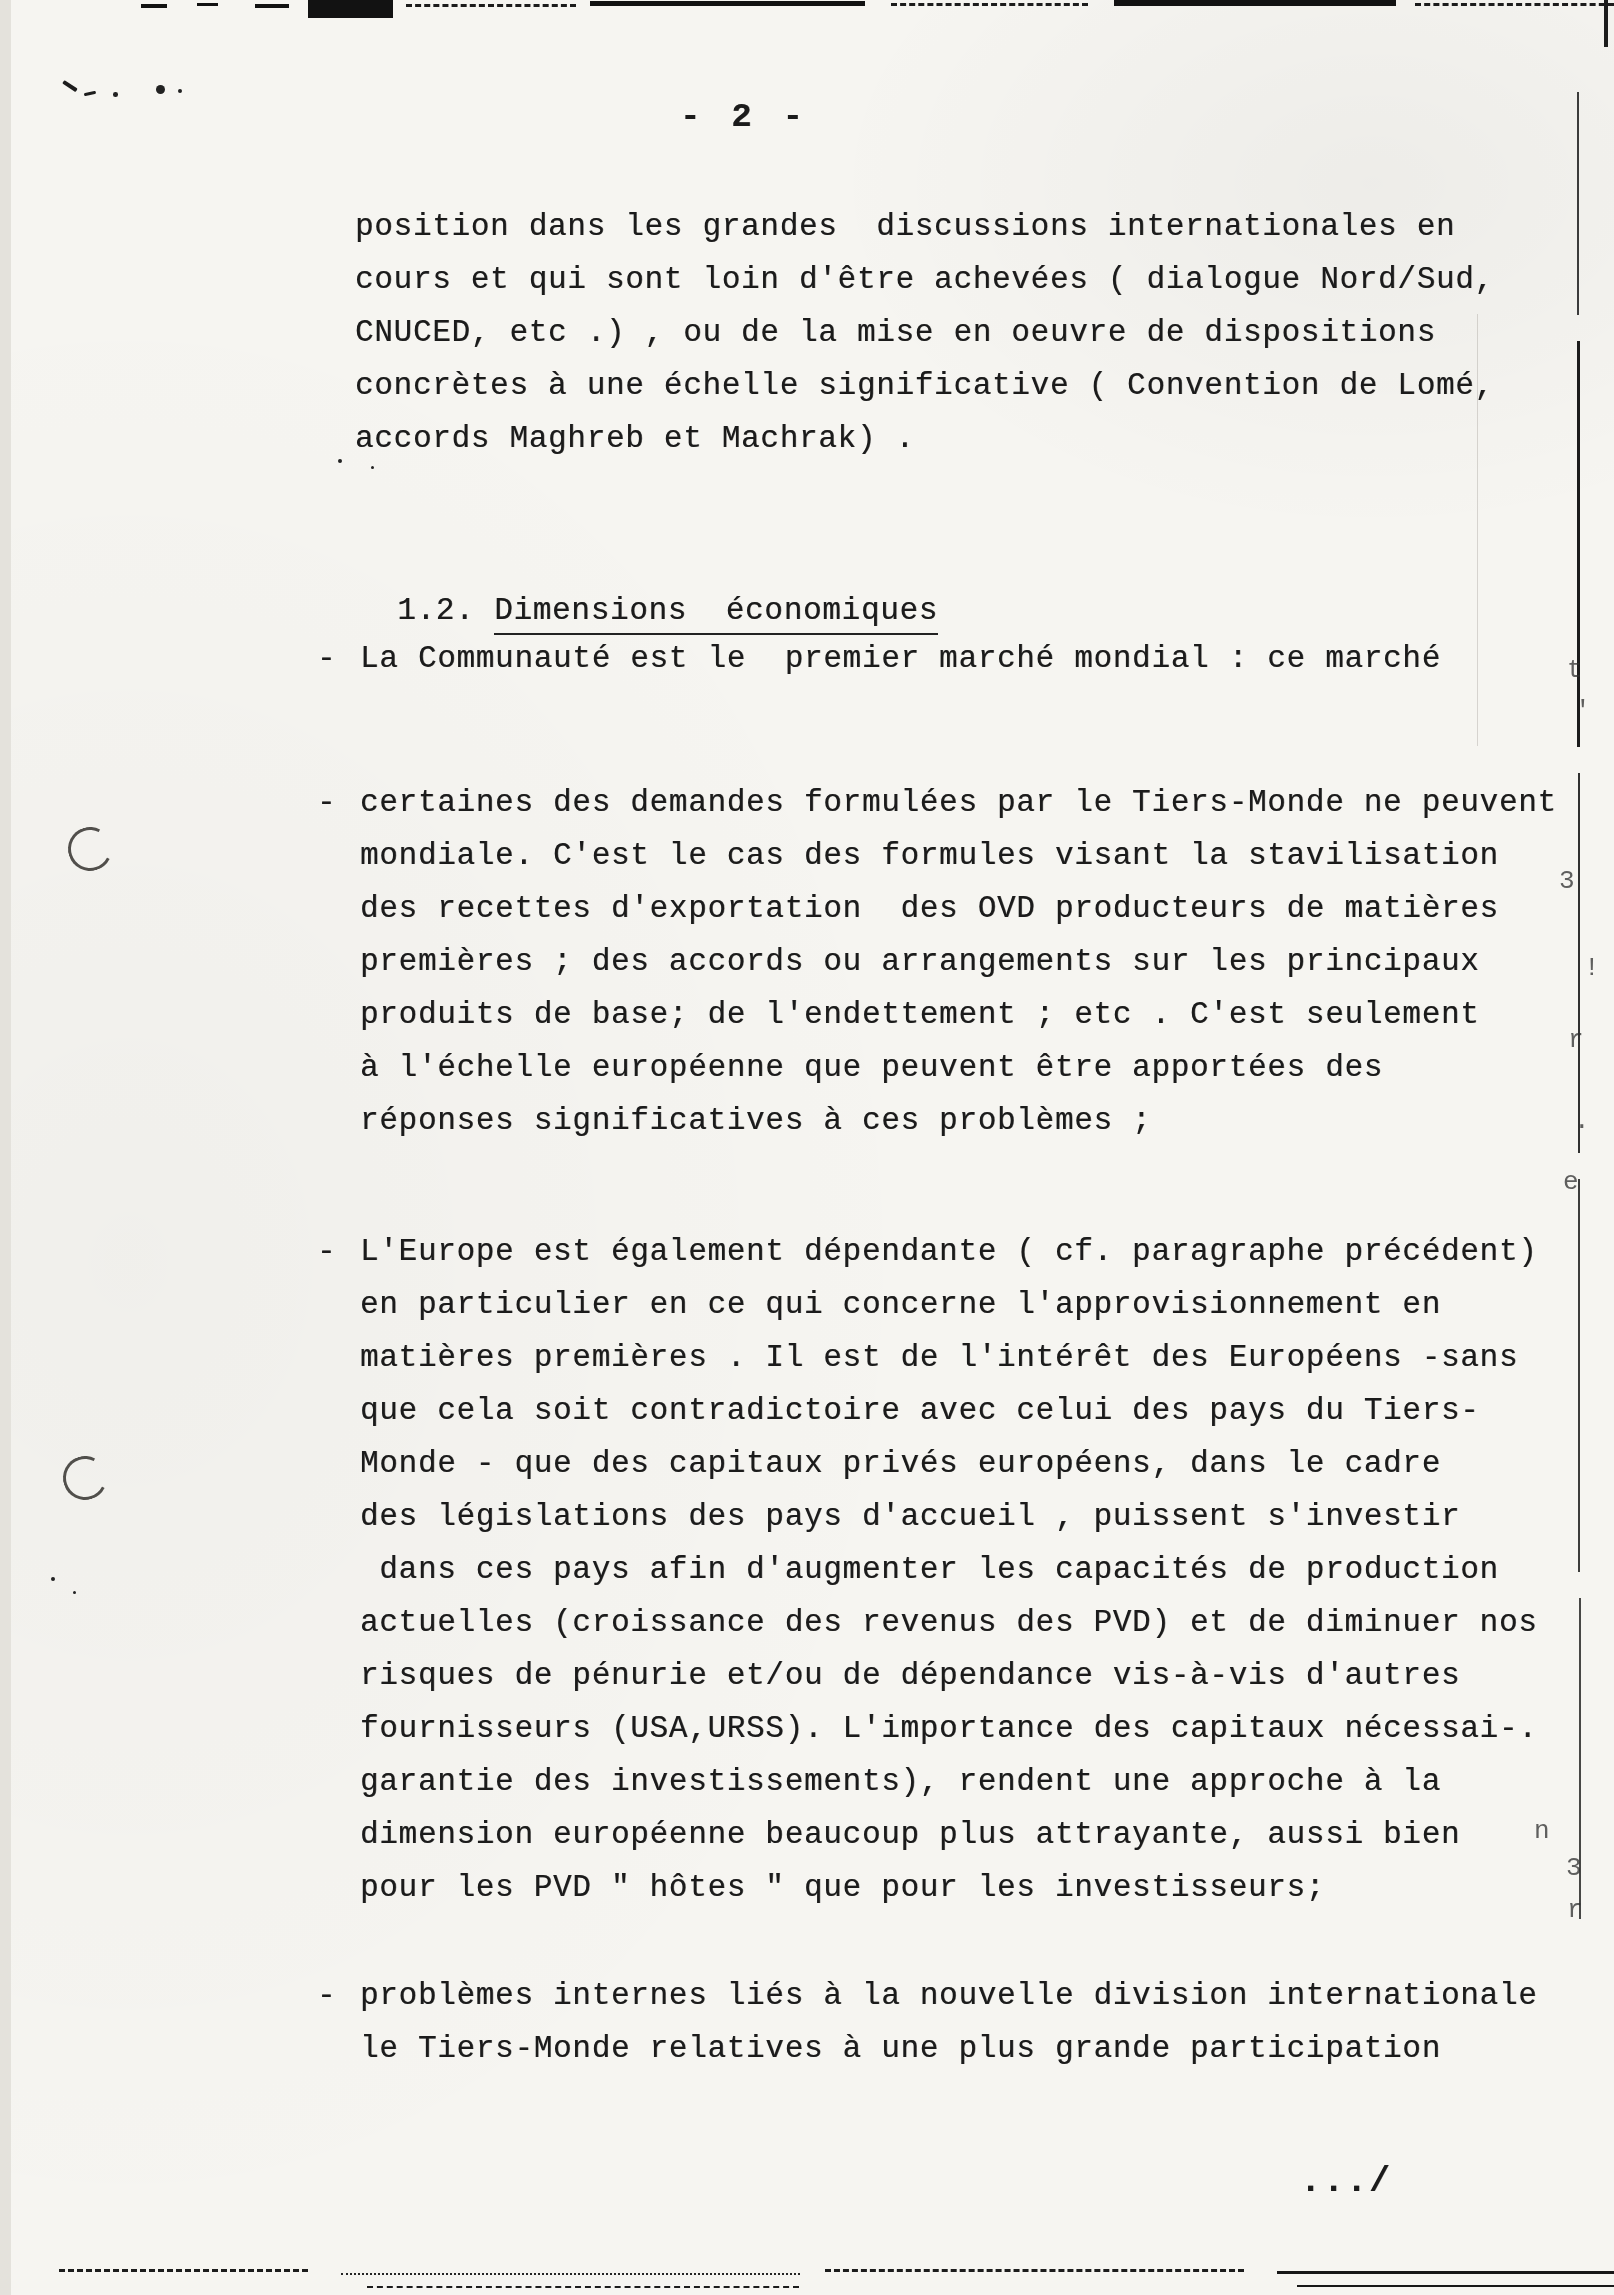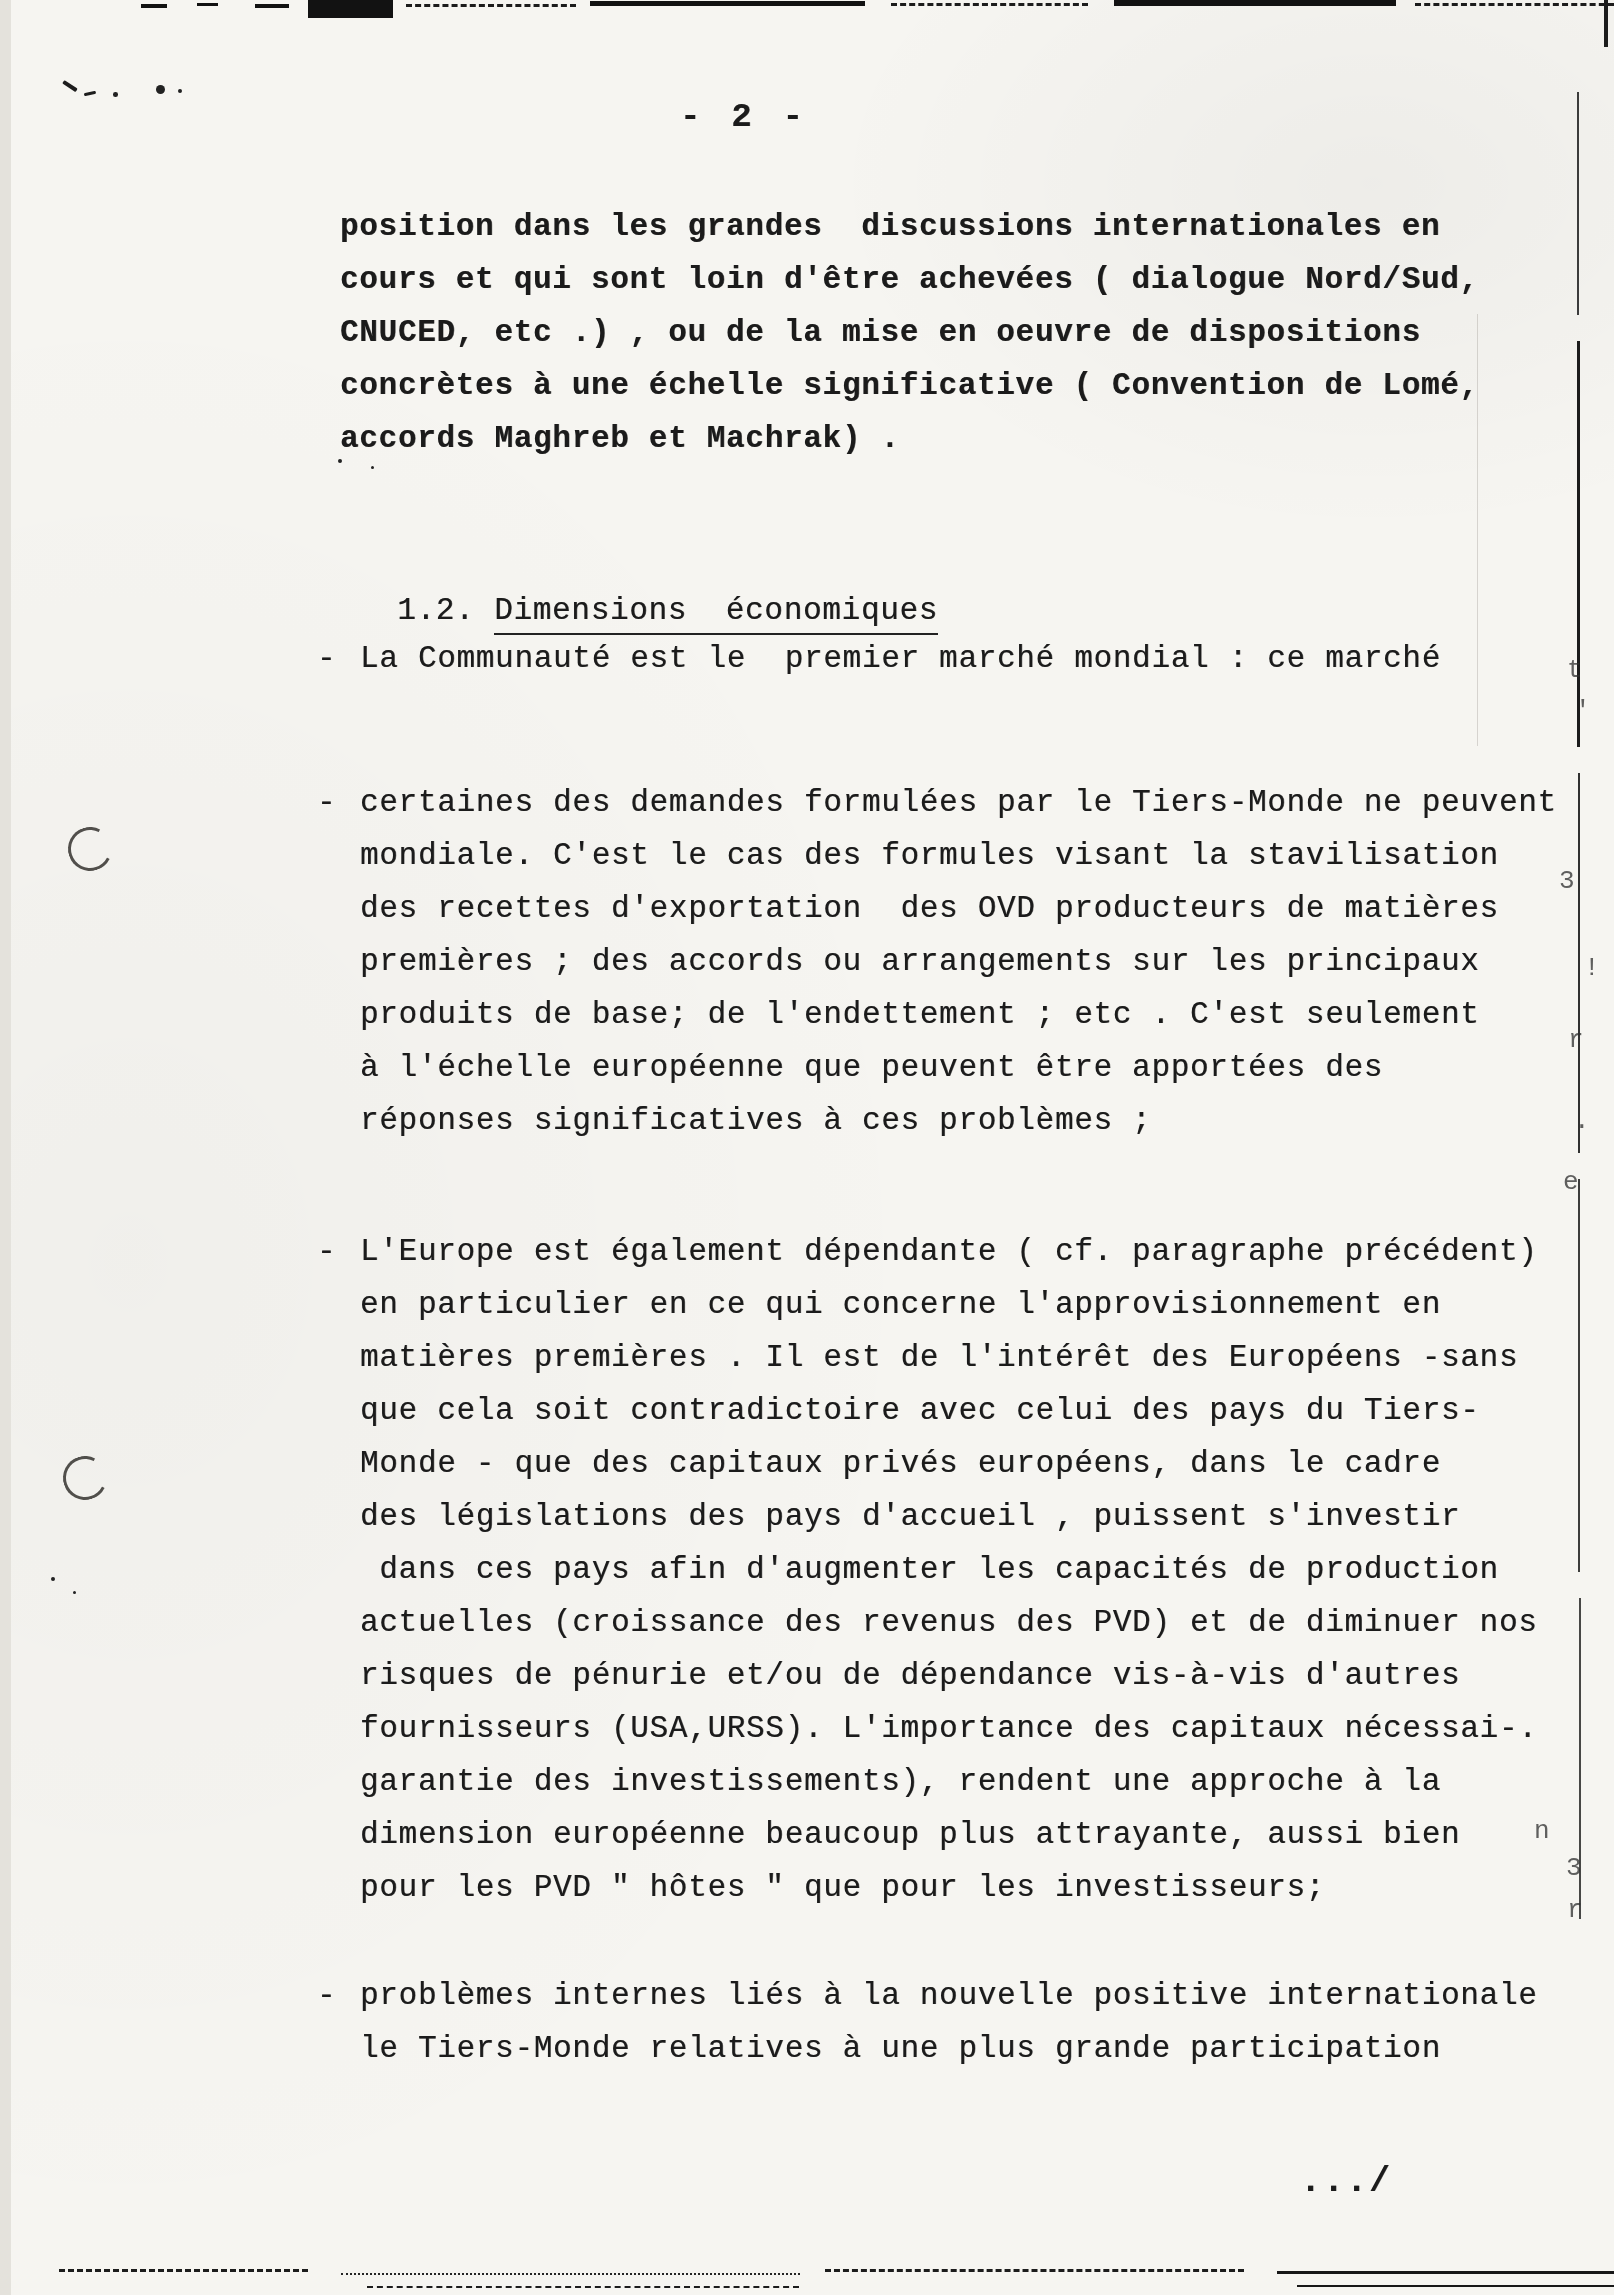--- a/index.html
+++ b/index.html
@@ -14,21 +14,21 @@
     font-family:"Liberation Mono","DejaVu Sans Mono",monospace;
     color:#1b1b1b;
   }
   .tline{
     white-space:pre;
     font-size:31px;
     line-height:53px;
     letter-spacing:0.7px;
     text-shadow:0.5px 0 0 rgba(25,25,25,0.55);
   }
-  .block{position:absolute;left:340px;font-weight:bold;}
+  .block{position:absolute;left:355px;}
   .bullet{position:absolute;left:360px;}
   .bullet .marker{
     position:absolute;left:-43px;top:0;
     font-size:31px;line-height:53px;
     text-shadow:0.5px 0 0 rgba(25,25,25,0.55);
   }
   .page-number{
     position:absolute;top:98px;left:680px;
     font-size:34px;font-weight:bold;letter-spacing:5.2px;
     text-shadow:0.5px 0 0 rgba(20,20,20,0.6);
@@ -160,21 +160,21 @@
     <div class="tline">actuelles (croissance des revenus des PVD) et de diminuer nos</div>
     <div class="tline">risques de pénurie et/ou de dépendance vis-à-vis d'autres</div>
     <div class="tline">fournisseurs (USA,URSS). L'importance des capitaux nécessai-.</div>
     <div class="tline">garantie des investissements), rendent une approche à la</div>
     <div class="tline">dimension européenne beaucoup plus attrayante, aussi bien</div>
     <div class="tline">pour les PVD " hôtes " que pour les investisseurs;</div>
   </div>
 
   <div class="bullet" style="top:1969px;">
     <span class="marker">-</span>
-    <div class="tline">problèmes internes liés à la nouvelle positive internationale</div>
+    <div class="tline">problèmes internes liés à la nouvelle division internationale</div>
     <div class="tline">le Tiers-Monde relatives à une plus grande participation</div>
   </div>
 
   <div class="continuation">.../</div>
 
   <div class="dash-bar" style="left:59px;top:2269px;width:249px;"></div>
   <div class="dot-bar" style="left:341px;top:2273px;width:459px;"></div>
   <div class="dash-bar" style="left:825px;top:2269px;width:419px;"></div>
   <div class="solid-bar" style="left:1277px;top:2271px;width:337px;height:3.3px;"></div>
   <div class="dash-bar" style="left:367px;top:2286px;width:432px;border-top-width:2px;"></div>

